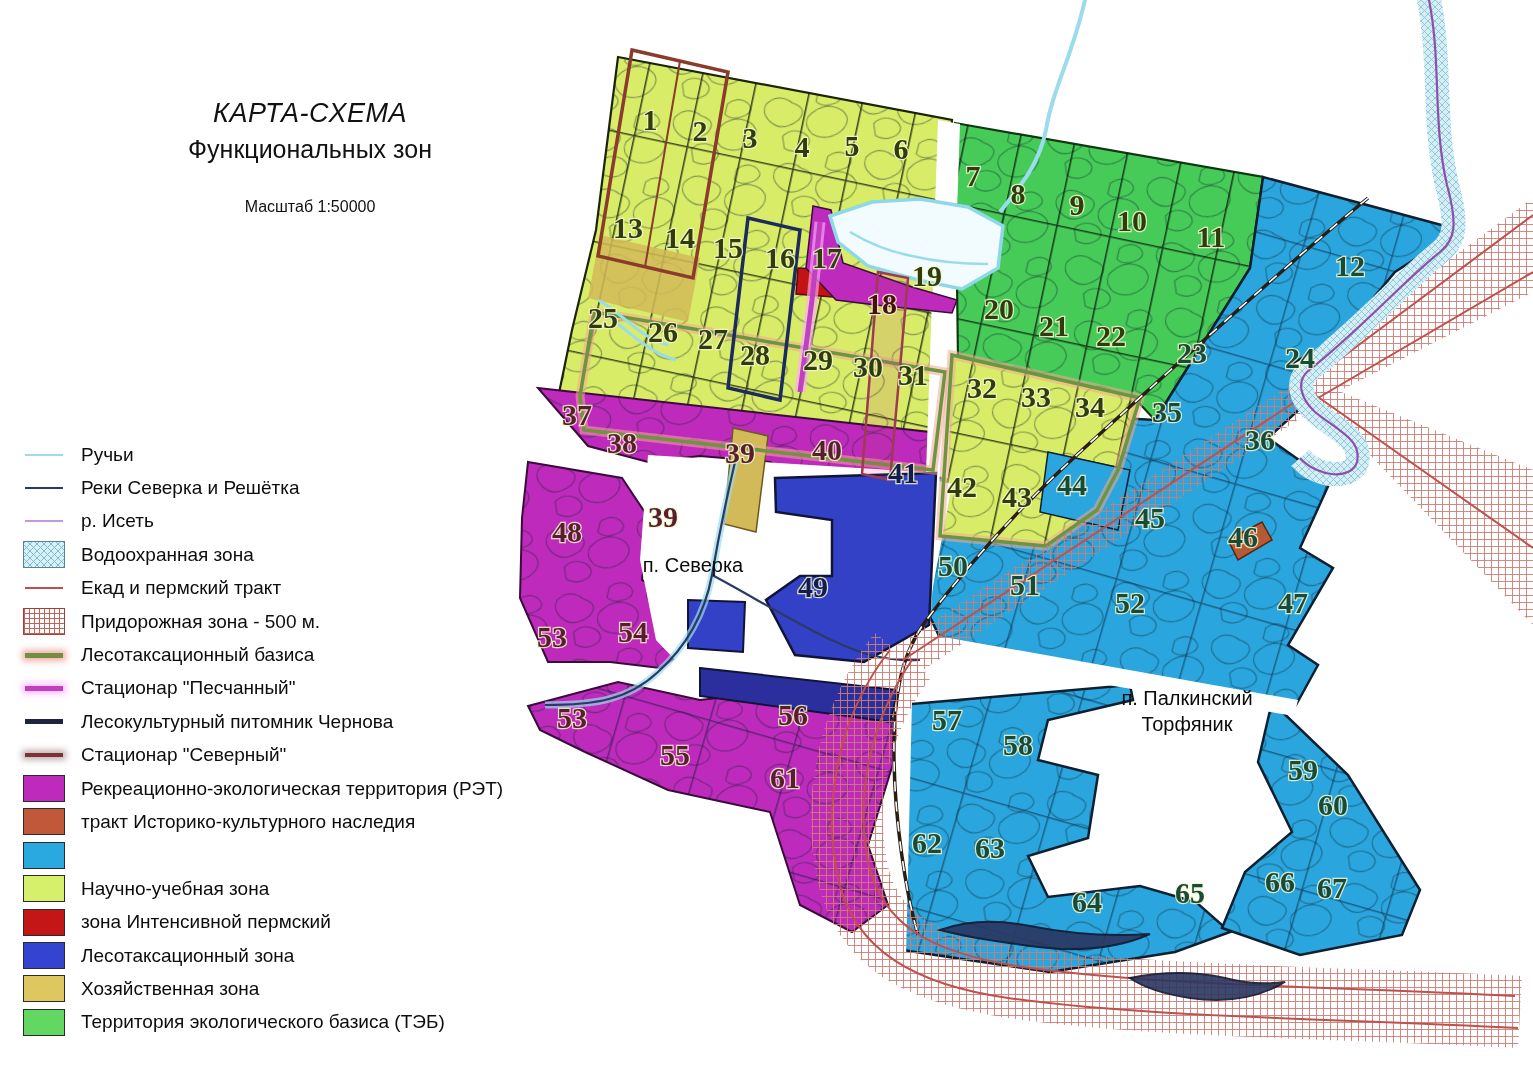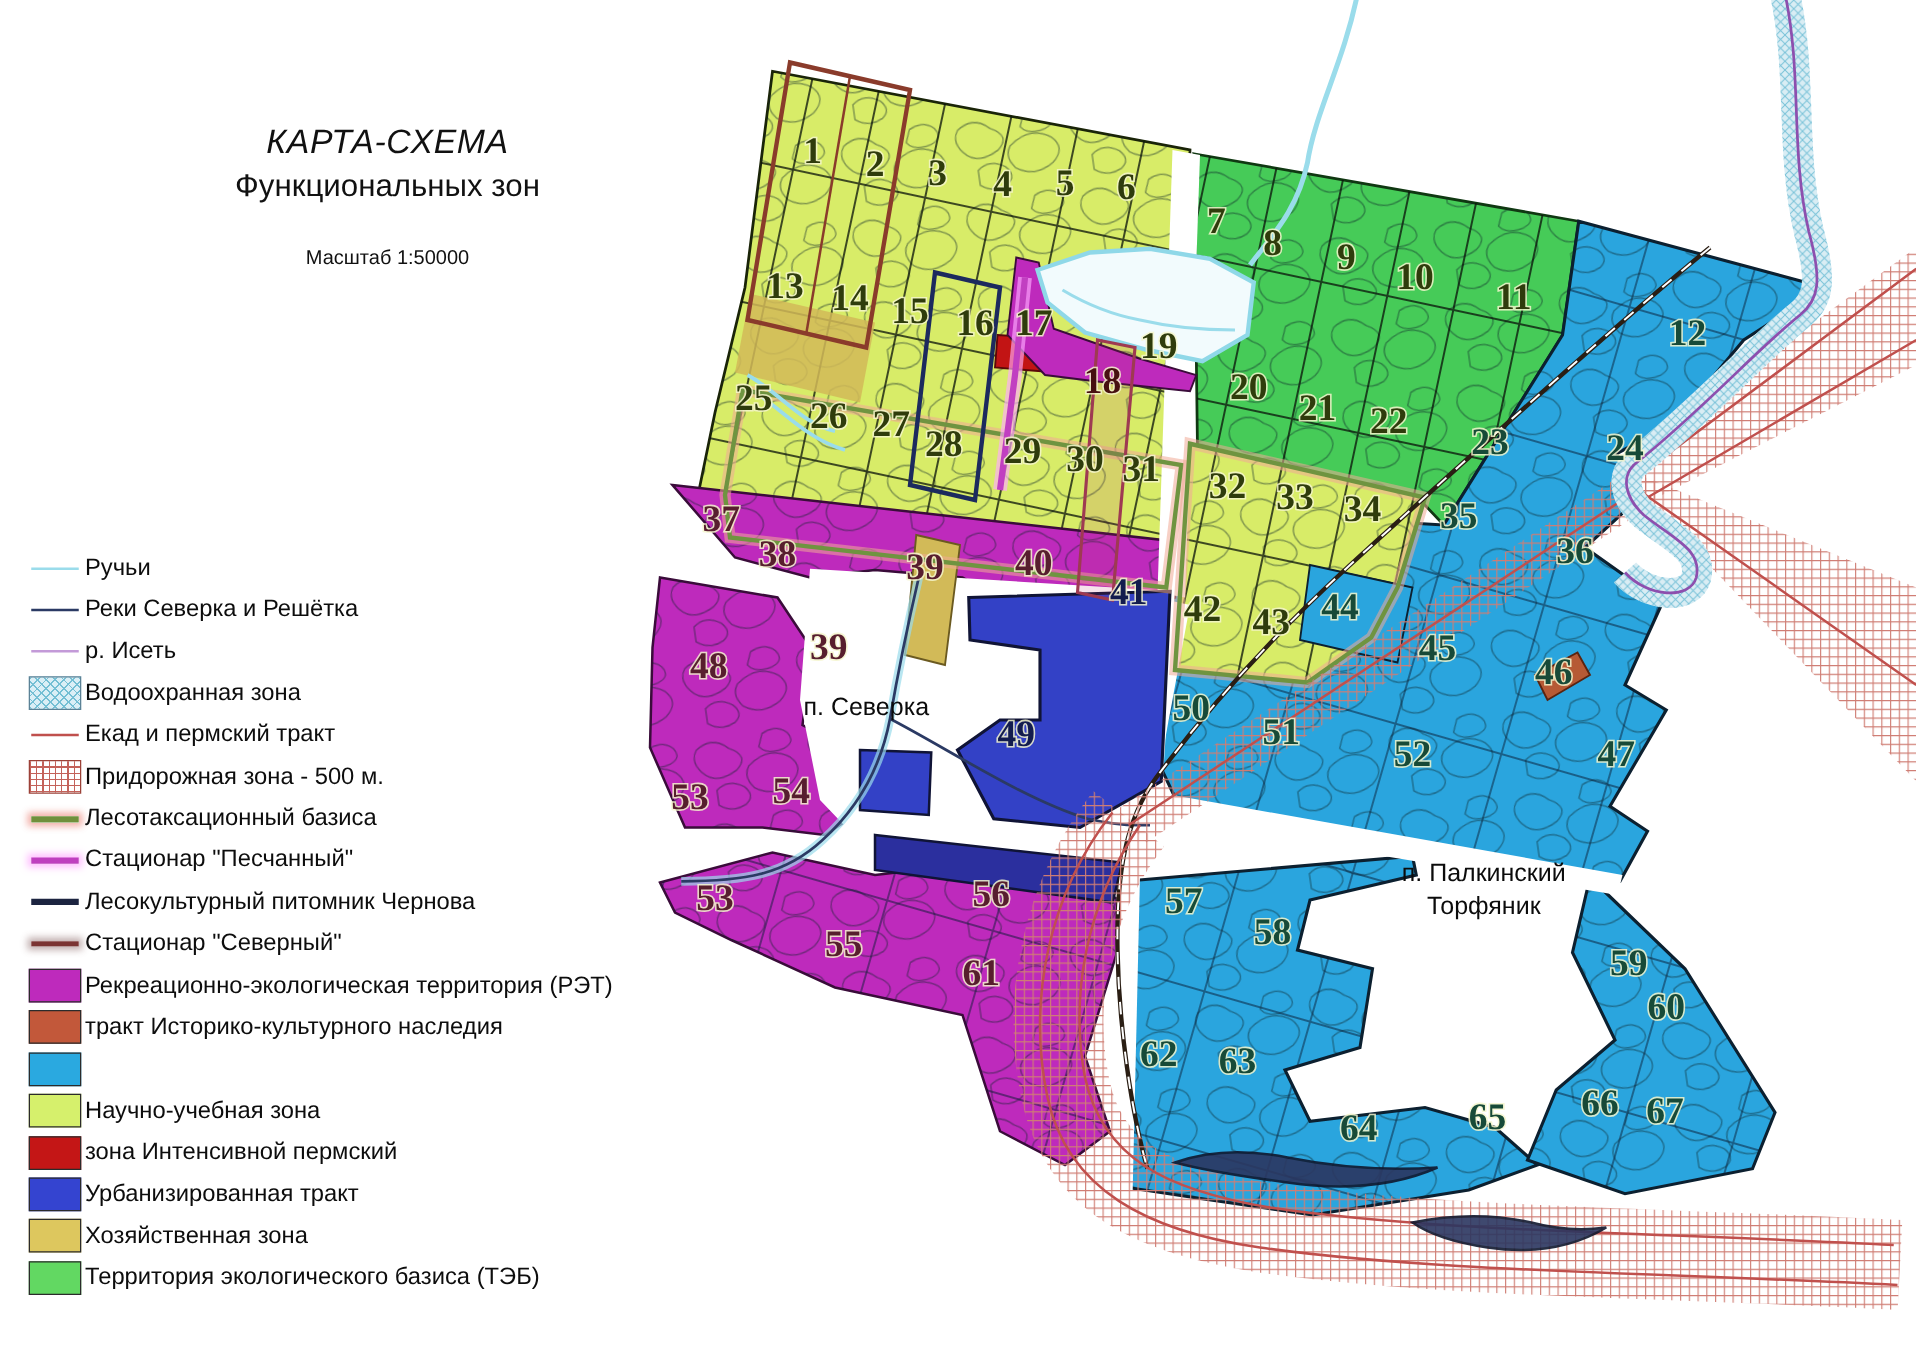--- a/index.html
+++ b/index.html
@@ -6,21 +6,21 @@
   #stage{position:relative;width:1533px;height:1084px;background:#fff;overflow:hidden;
          font-family:"Liberation Sans",sans-serif;}
   #map-svg{position:absolute;left:0;top:0;}
   
   #title-block{position:absolute;left:130px;top:98px;width:360px;text-align:center;color:#111;}
   #title-block .t1{font-size:27px;letter-spacing:.5px;font-style:italic;}
   #title-block .t2{font-size:25px;margin-top:6px;}
   #title-block .t3{font-size:16px;margin-top:34px;}
   
   #legend{position:absolute;left:20px;top:438px;}
-  .legend-row{display:flex;align-items:center;height:33.4px;text-align:right;}
+  .legend-row{display:flex;align-items:center;height:33.4px;gap:13px;text-align:right;}
   .sw-wrap{width:48px;display:flex;justify-content:center;flex-shrink:0;}
   .legend-label{font-size:19px;color:#0d0d0d;white-space:nowrap;}
   
   .zl{font-family:"Liberation Serif",serif;font-weight:bold;font-size:30px;
       paint-order:stroke;stroke:rgba(245,246,205,.85);stroke-width:2.5px;text-anchor:middle;}
   .zl-olive{fill:#2f3c0c;}
   .zl-teal{fill:#174a38;}
   .zl-maroon{fill:#571e2e;}
   .zl-navy{fill:#131c4e;}
   .zl-red{fill:#471010;}
@@ -342,21 +342,21 @@
       <div class="legend-row">
         <div class="sw-wrap">
           <div style="width: 40px; height: 25px; background: rgb(196, 22, 22); border: 1.5px solid rgb(43, 43, 43);"></div>
         </div>
         <span class="legend-label">зона Интенсивной пермский</span>
       </div>
       <div class="legend-row">
         <div class="sw-wrap">
           <div style="width: 40px; height: 25px; background: rgb(52, 68, 208); border: 1.5px solid rgb(43, 43, 43);"></div>
         </div>
-        <span class="legend-label">Урбанизированная тракт</span>
+        <span class="legend-label">Лесотаксационный зона</span>
       </div>
       <div class="legend-row">
         <div class="sw-wrap">
           <div style="width: 40px; height: 25px; background: rgb(221, 199, 94); border: 1.5px solid rgb(43, 43, 43);"></div>
         </div>
         <span class="legend-label">Хозяйственная зона</span>
       </div>
       <div class="legend-row">
         <div class="sw-wrap">
           <div style="width: 40px; height: 25px; background: rgb(98, 216, 98); border: 1.5px solid rgb(43, 43, 43);"></div>

